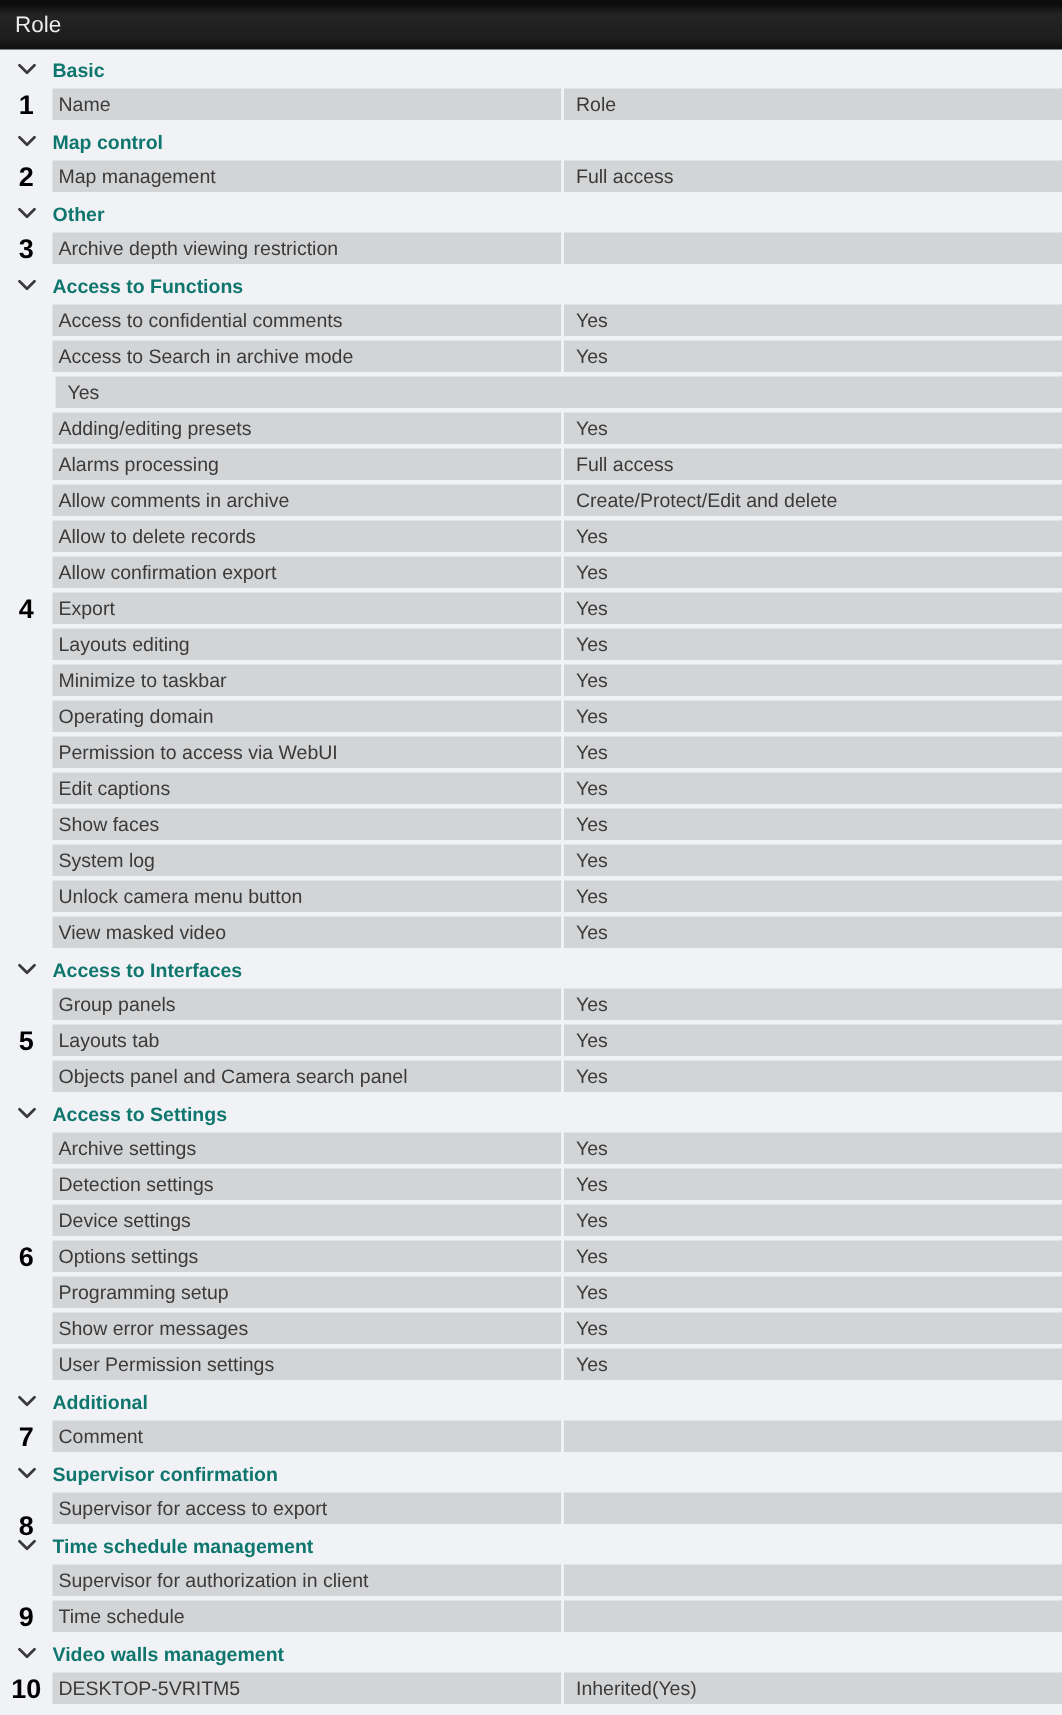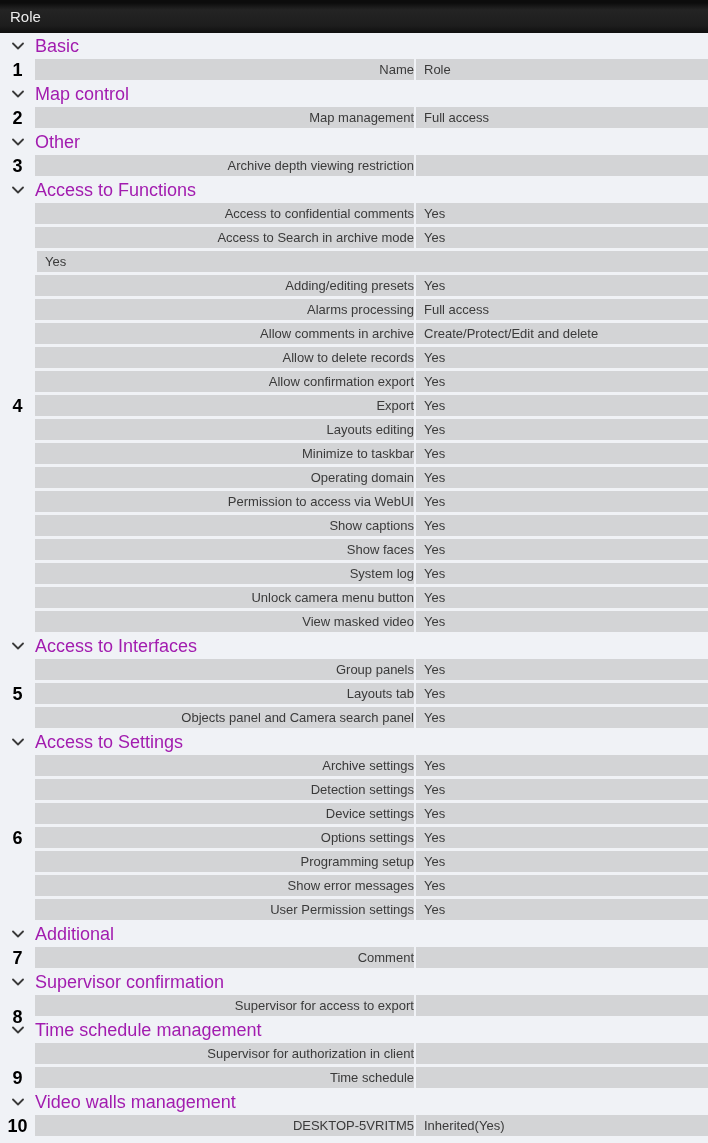--- a/index.html
+++ b/index.html
@@ -25,31 +25,31 @@
     width: 35px; flex: none;
     display: flex; align-items: center; justify-content: center;
     position: relative;
   }
   .marker {
     font-weight: 700; font-size: 18px; color: #000; line-height: 1;
   }
   .marker.down { transform: translateY(11px); }
   .sect { align-items: center; }
   .sect-label {
-    font-weight: 400; font-size: 18px; color: #a21caf;
+    font-weight: 700; font-size: 13px; color: #0f766e;
     white-space: nowrap;
   }
   .chev { stroke: #3a3a3a; stroke-width: 1.8; fill: none; stroke-linecap: round; stroke-linejoin: round; }
   .cells { flex: 1; display: flex; height: 21px; margin-top: 1px; }
   .cell {
     background: #d3d4d6; color: #3a3a3a;
     font-size: 13px; line-height: 21px;
     white-space: nowrap; overflow: hidden;
   }
-  .cell.name { width: 379px; flex: none; padding-left: 4px; box-sizing: border-box; text-align: right; }
+  .cell.name { width: 339px; flex: none; padding-left: 4px; box-sizing: border-box; }
   .gap { width: 2px; flex: none; background: #f0f2f6; }
   .cell.value { flex: 1; padding-left: 8px; }
 </style>
 </head>
 <body>
 
 <div class="panel">
   <div class="titlebar">
     <span>Role</span>
   </div>
@@ -217,21 +217,21 @@
         <div class="gutter"></div>
         <div class="cells">
           <div class="cell name">Permission to access via WebUI</div>
           <div class="gap"></div>
           <div class="cell value">Yes</div>
         </div>
       </div>
       <div class="row prop">
         <div class="gutter"></div>
         <div class="cells">
-          <div class="cell name">Show captions</div>
+          <div class="cell name">Edit captions</div>
           <div class="gap"></div>
           <div class="cell value">Yes</div>
         </div>
       </div>
       <div class="row prop">
         <div class="gutter"></div>
         <div class="cells">
           <div class="cell name">Show faces</div>
           <div class="gap"></div>
           <div class="cell value">Yes</div>

